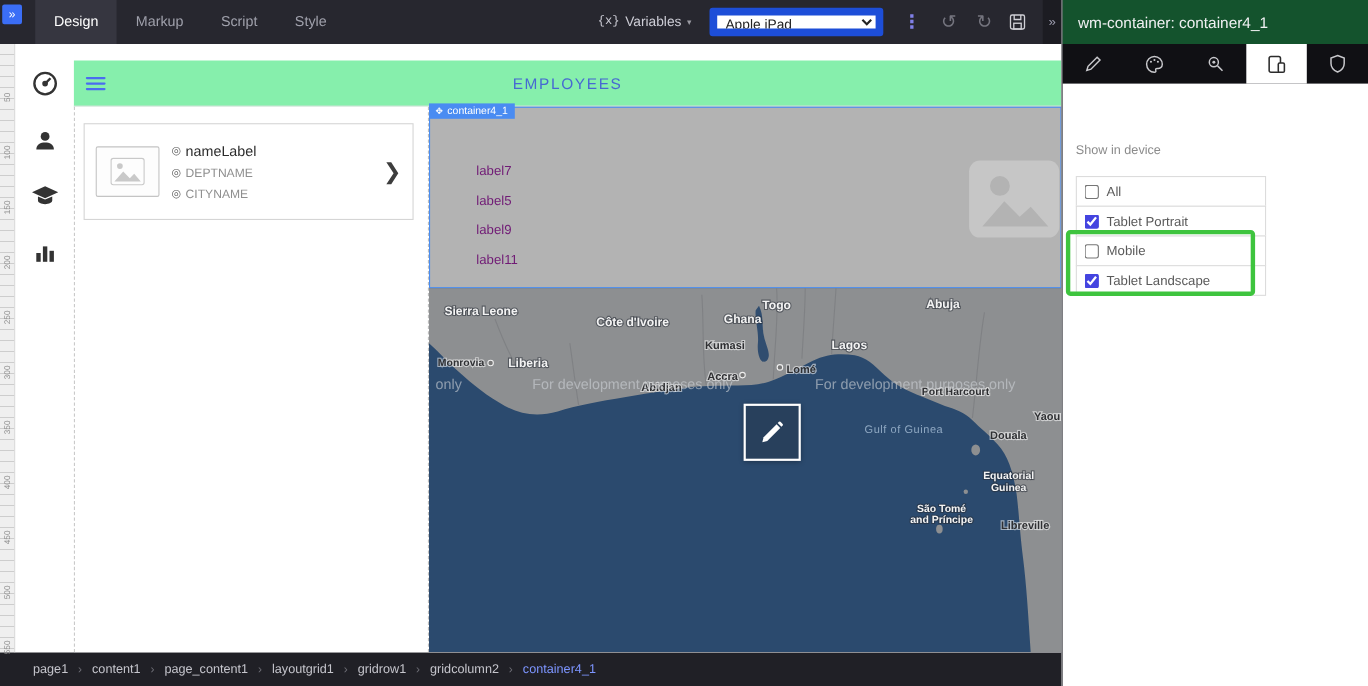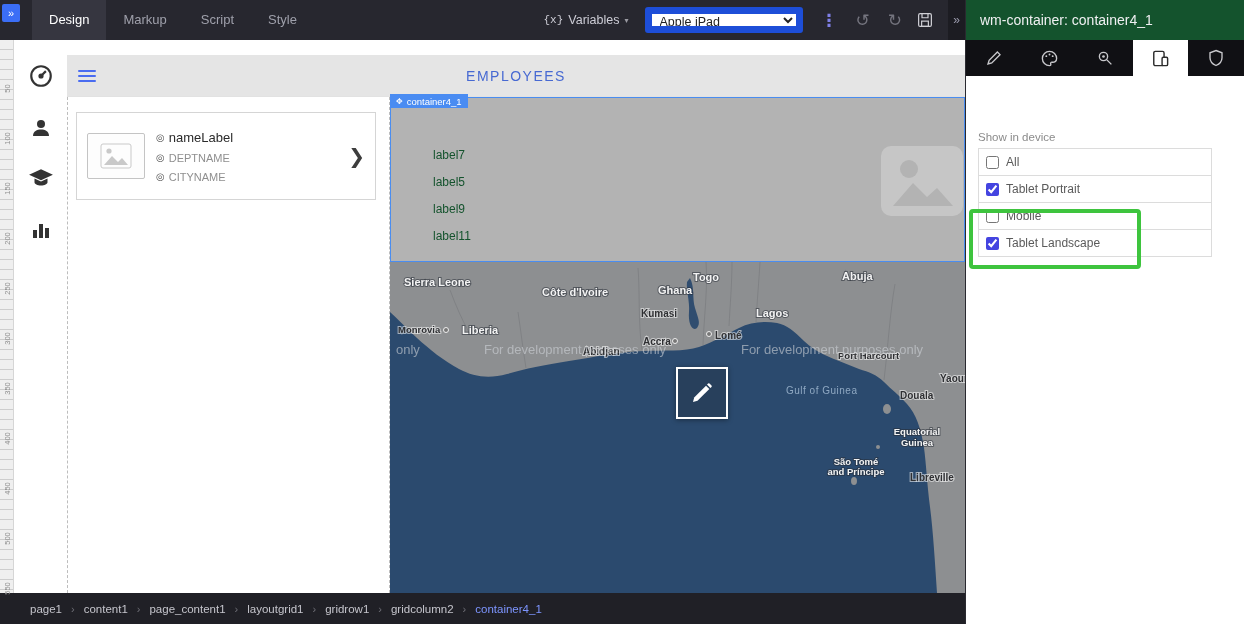--- a/index.html
+++ b/index.html
@@ -29,41 +29,41 @@
   .workarea { height:553px; display:flex; flex:none; }
 
   .ruler { width:14px; background-color:#efefef; border-right:1px solid #d6d6d6; position:relative;
            background-image:repeating-linear-gradient(to bottom, transparent 0 9px, #cdcdcd 9px 10px); }
   .rtick { position:absolute; left:-3px; width:20px; text-align:center; font-size:7.5px; color:#8f8f8f; transform:rotate(-90deg); }
 
   .sidebar { width:53px; background:#fff; position:relative; }
   .sb-btn { position:absolute; left:7px; width:40px; height:40px; display:flex; align-items:center; justify-content:center; cursor:pointer; }
 
   .canvas { width:898px; position:relative; background:#fff; overflow:hidden; }
-  .canvas-header { position:absolute; top:15px; left:0; right:0; height:42px; background:#e5e5e5; border-bottom:1px solid #e2e2e2; box-shadow:0 2px 3px rgba(0,0,0,0.05); display:flex; align-items:center; }
+  .canvas-header { position:absolute; top:15px; left:0; right:0; height:42px; background:#86efac; border-bottom:1px solid #e2e2e2; box-shadow:0 2px 3px rgba(0,0,0,0.05); display:flex; align-items:center; }
   .hamburger { margin-left:11px; width:18px; cursor:pointer; }
   .hamburger span { display:block; height:2px; background:#4a6cf0; margin:3px 0; border-radius:1px; }
   .page-title { position:absolute; left:0; right:0; text-align:center; color:#4769d2; font-size:14px; letter-spacing:1.5px; font-weight:500; cursor:pointer; }
 
   .canvas-body { position:absolute; top:57px; left:0; right:0; bottom:0; display:flex; }
   .list-colm { width:323px; background:#fff; border-left:1px dashed #bdbdbd; border-right:1px dashed #bdbdbd; padding:15px 8px; }
   .card { width:300px; height:88px; border:1px solid #d5d5d5; background:#fff; display:flex; align-items:center; padding:0 10px; cursor:pointer; }
   .imgph { width:58px; height:46px; border:1px solid #c4c4c4; border-radius:2px; background:#fdfdfd; display:flex; align-items:center; justify-content:center; flex:none; }
   .card-text { margin-left:11px; display:flex; flex-direction:column; gap:7px; }
   .crow { display:flex; align-items:center; gap:4px; }
   .bindic { font-size:10px; color:#555; }
   .cname { font-size:13px; color:#2b2b2b; }
   .csub  { font-size:11px; color:#8f8f8f; }
   .card-chevron { margin-left:auto; font-size:20px; color:#3d3d3d; font-weight:bold; }
 
   .right-colm { width:575px; position:relative; }
   .ctag { position:absolute; top:-3px; left:0; height:14px; background:#4a8cf2; color:#fff; font-size:9.5px; display:flex; align-items:center; gap:4px; padding:0 6px; z-index:5; cursor:move; }
   .ctag .mv { font-size:8px; }
   .gray-container { position:absolute; top:0; left:0; width:575px; height:165px; background:#b3b3b3; border:1px solid #4a8df0; cursor:pointer; }
-  .glabel { position:absolute; left:42px; font-size:12px; color:#14532d; cursor:pointer; }
+  .glabel { position:absolute; left:42px; font-size:12px; color:#701a75; cursor:pointer; }
   .ghost { position:absolute; left:488px; top:46px; }
 
   .map { position:absolute; top:165px; left:0; width:575px; height:331px; cursor:pointer; }
   .map svg { display:block; }
   .mc { fill:#f3f3f3; font-size:11px; font-weight:600; stroke:rgba(40,45,55,0.55); stroke-width:2px; paint-order:stroke; font-family:"Liberation Sans",sans-serif; }
   .mc.sm { font-size:9.5px; }
   .mt { fill:#2f3033; font-size:10px; font-weight:600; stroke:rgba(255,255,255,0.55); stroke-width:2px; paint-order:stroke; font-family:"Liberation Sans",sans-serif; }
   .mt.sm { font-size:9.5px; }
   .mw { fill:#cfd3d8; opacity:0.6; font-size:13px; font-family:"Liberation Sans",sans-serif; }
   .msea { fill:#8fa8c2; font-size:10px; letter-spacing:0.5px; font-family:"Liberation Sans",sans-serif; }
@@ -76,21 +76,21 @@
   .bc-sep { font-size:11px; color:#6e6e76; }
 
   
   .rightpanel { width:279px; height:624px; background:#fff; border-left:1px solid #2a2a30; position:relative; flex:none; }
   .rp-header { height:40px; background:#14532d; color:#f0f0f2; font-size:14px; line-height:40px; padding-left:14px; white-space:nowrap; overflow:hidden; }
   .rp-tabs { height:36px; background:#101014; display:flex; }
   .rp-tab { flex:1; display:flex; align-items:center; justify-content:center; color:#c8c8cc; cursor:pointer; }
   .rp-tab.active { background:#ffffff; color:#2c2c2c; }
   .rp-section { position:absolute; top:97px; left:0; right:0; height:22px; background:#3b3b3e; color:#fff; font-size:12px; font-weight:bold; line-height:22px; padding-left:12px; }
   .rp-show { position:absolute; top:131px; left:12px; font-size:11.5px; color:#8b8b8b; }
-  .rp-rows { position:absolute; top:148px; left:12px; width:234px; }
+  .rp-rows { position:absolute; top:160px; left:12px; width:173px; }
   .rp-row { height:28px; border:1px solid #dcdcdc; margin-top:-1px; display:flex; align-items:center; gap:7px; padding-left:7px; background:#fff; cursor:pointer; }
   .rp-row:first-child { margin-top:0; }
   .rp-row input { width:13px; height:13px; accent-color:#4444e0; margin:0; cursor:pointer; }
   .rp-row span { font-size:12px; color:#5a5a5a; }
   .green-box { position:absolute; left:3px; top:209px; width:172px; height:60px; border:4px solid #3ec43e; border-radius:4px; pointer-events:none; }
 </style>
 </head>
 <body>
 
 <div class="app">

